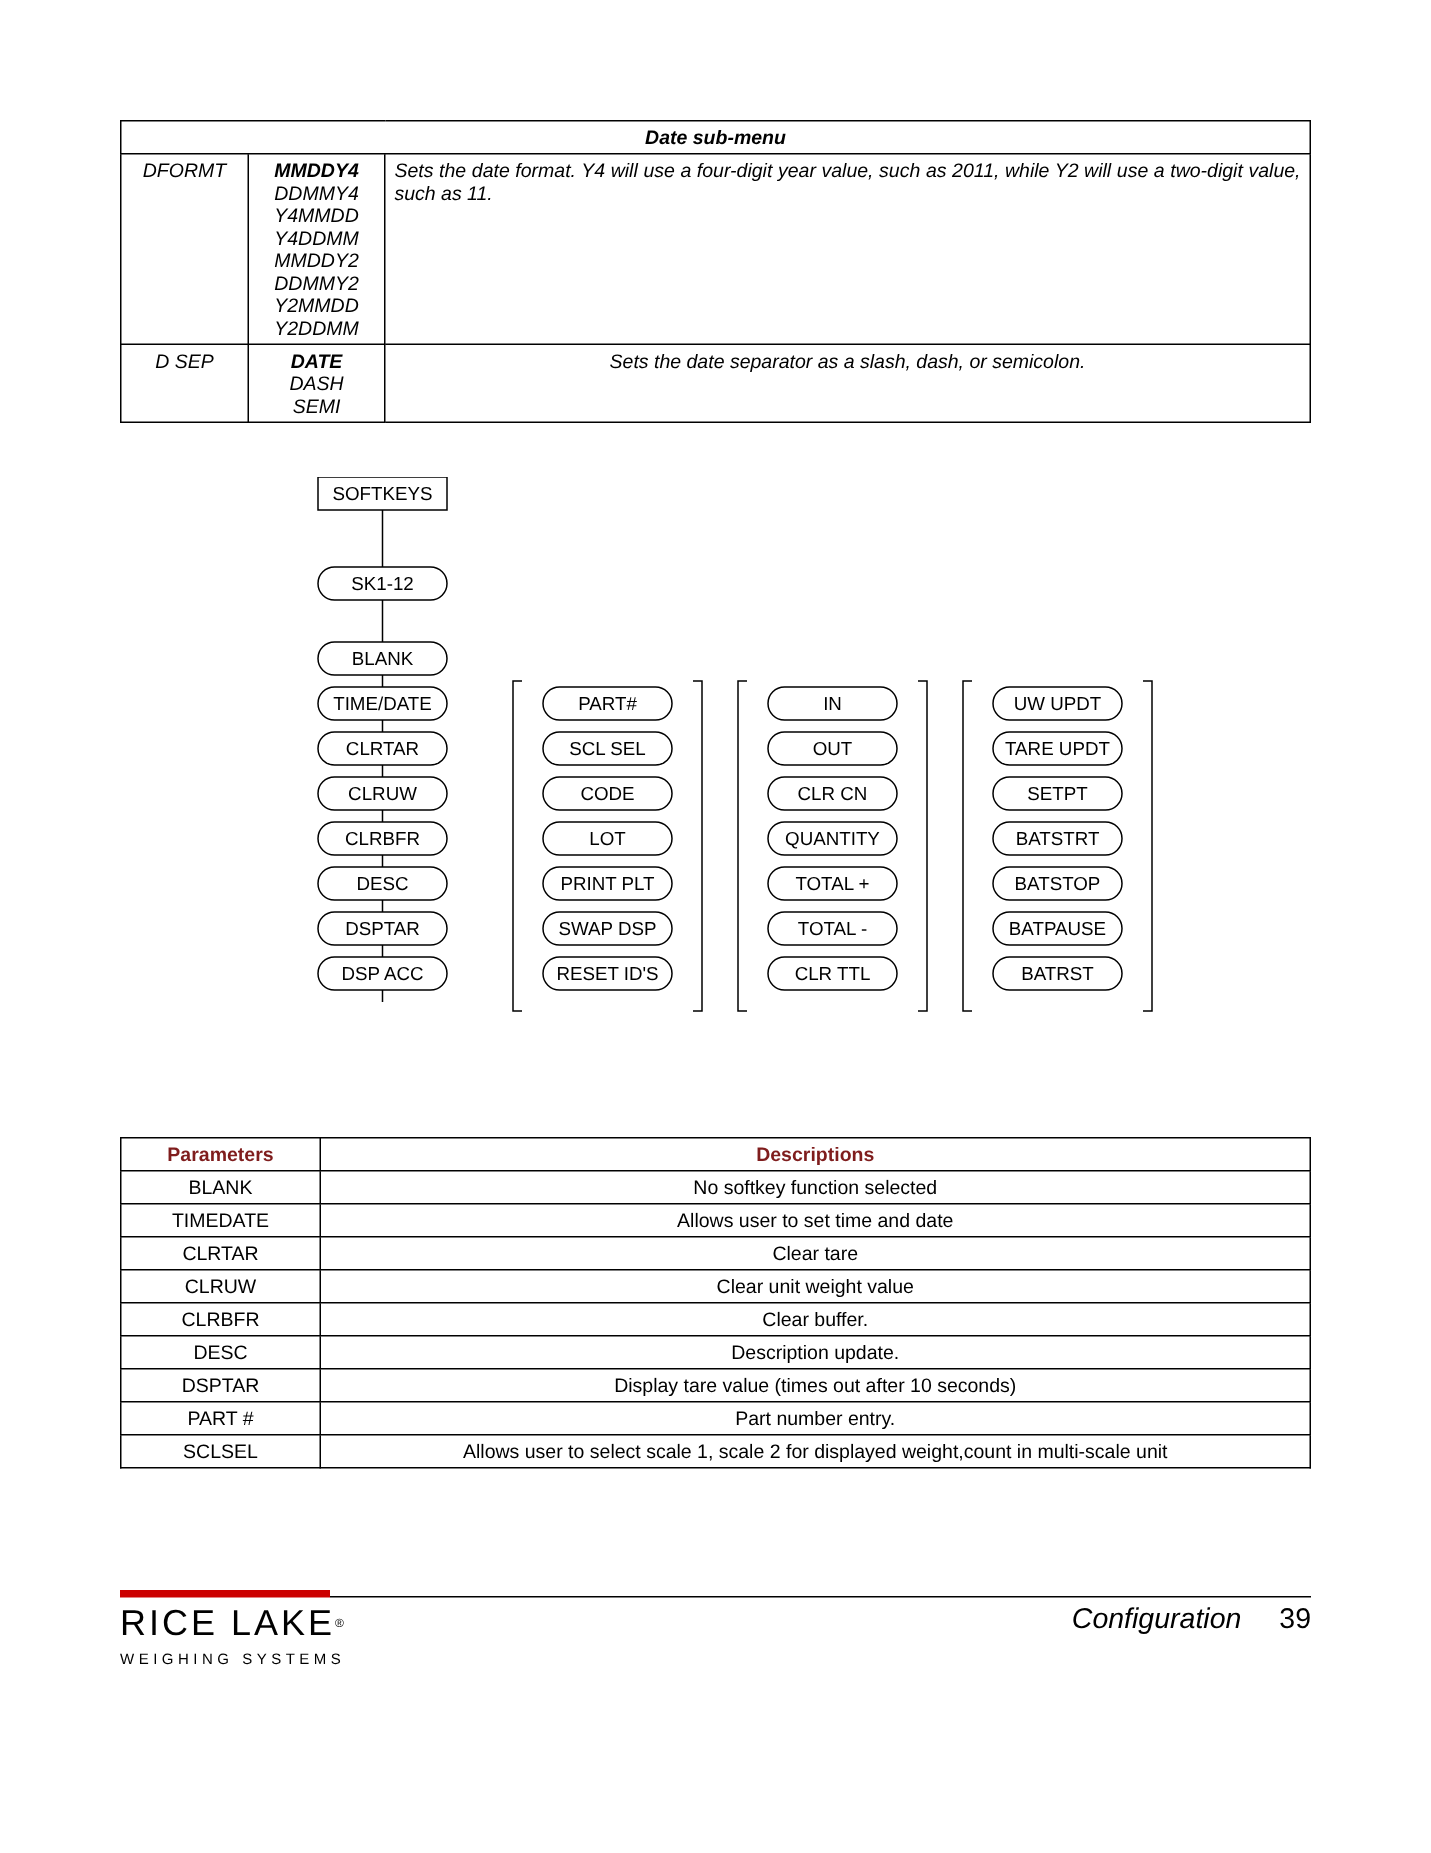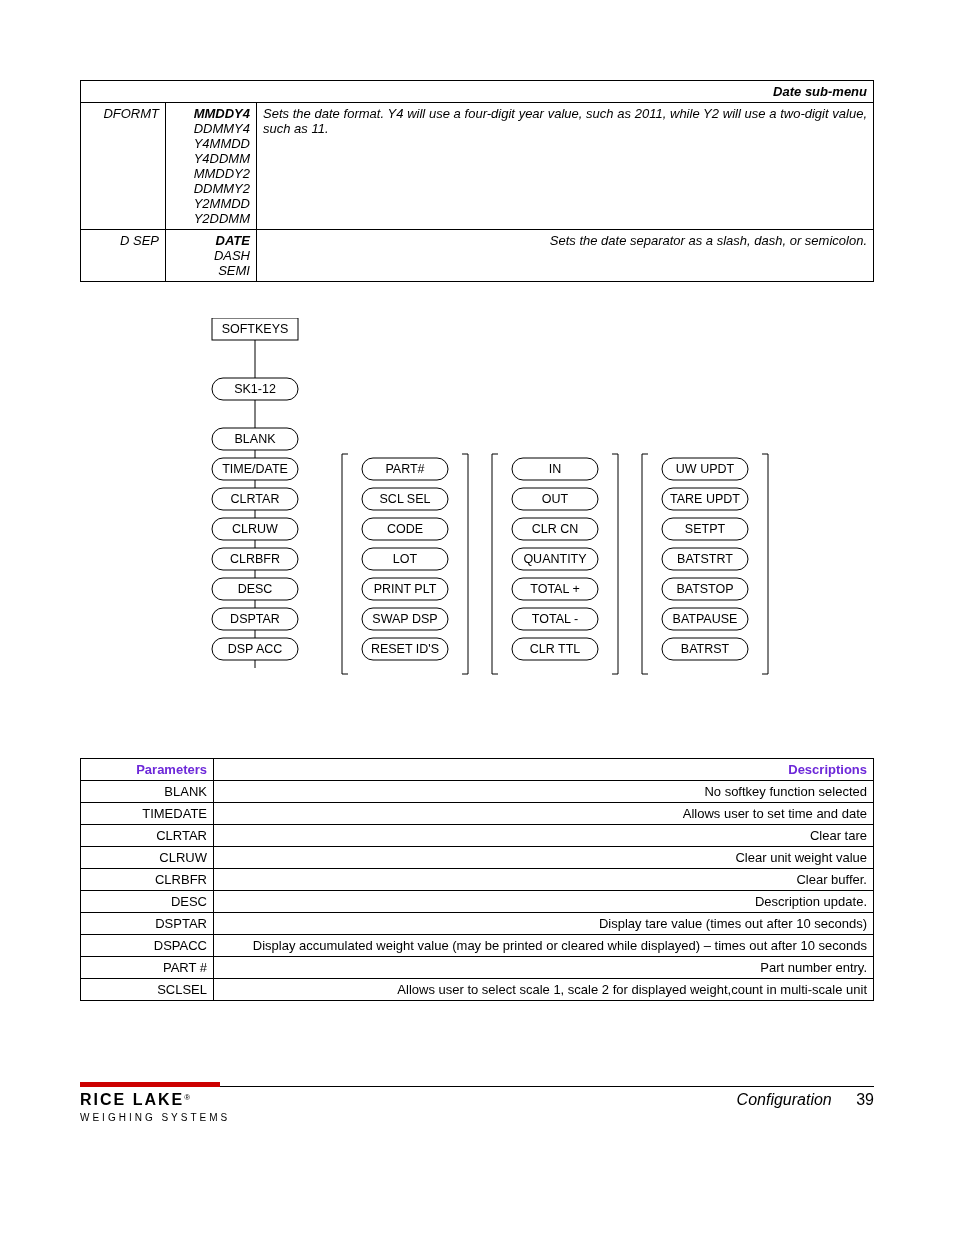--- a/index.html
+++ b/index.html
@@ -17,21 +17,21 @@
   }
   table.bordered {
     border-collapse: collapse;
     width: 100%;
   }
   table.bordered th,
   table.bordered td {
     border: 1px solid #000;
     padding: 3px 6px;
     vertical-align: top;
-    text-align: right;
+    text-align: center;
   }
   .date-table td { font-size:13px;font-style:italic; }
   .date-table .submenu-head {
     font-style: italic;
     font-weight: bold;
     background: #fff;
   }
   .bold { font-weight: bold; }
   h2.softkeys {
     font-family: Arial, Helvetica, sans-serif;
@@ -48,21 +48,21 @@
   .diagram-svg {
     display: block;
   }
   .diagram-svg text {
     font-family: Arial, Helvetica, sans-serif;
     font-size: 12.5px;
     text-anchor: middle;
     dominant-baseline: middle;
   }
   .param-table th {
-    color: #6d28d9;
+    color: #7f1d1d;
     font-weight: bold;
     text-align: center;
     font-size:13px;
   }
   .param-table td { font-size:13px; }
   .footer {
     margin-top: 80px;
     border-top: 0;
   }
   .footer-line {
@@ -76,24 +76,24 @@
   .thin-line {
     flex: 1; height: 1px; background: #000;
   }
   .footer-row {
     display: flex;
     justify-content: space-between;
     align-items: flex-start;
     margin-top: 4px;
   }
   .logo { font-family: Arial, sans-serif; }
-  .logo .rl { font-weight: 700; font-size: 16px; letter-spacing: 2px; margin-top: 20px; }
+  .logo .rl { font-weight: 400; font-size: 24px; letter-spacing: 2px; margin-top: 20px; }
   .logo .sub { font-size: 10px; letter-spacing: 3px; }
   .logo .reg { font-size: 8px; vertical-align: super; }
-  .footer-right { font-size: 16px; }
+  .footer-right { font-size: 19px; }
   .footer-right .sec { font-style: italic; margin-right: 20px; }
 </style>
 </head>
 <body>
 
 <div class="page">
 
   <table class="bordered date-table">
     <tbody>
         <tr>
@@ -242,24 +242,20 @@
         </tr>
     <tr>
           <td>DESC</td>
           <td>Description update.</td>
         </tr>
     <tr>
           <td>DSPTAR</td>
           <td>Display tare value (times out after 10 seconds)</td>
         </tr>
     <tr>
-          <td>DSPACC</td>
-          <td>Display accumulated weight value (may be printed or cleared while displayed) – times out after 10 seconds</td>
-        </tr>
-    <tr>
           <td>PART #</td>
           <td>Part number entry.</td>
         </tr>
     <tr>
           <td>SCLSEL</td>
           <td>Allows user to select scale 1, scale 2 for displayed weight,count in multi-scale unit</td>
         </tr>
   </tbody>
     </table>
 

